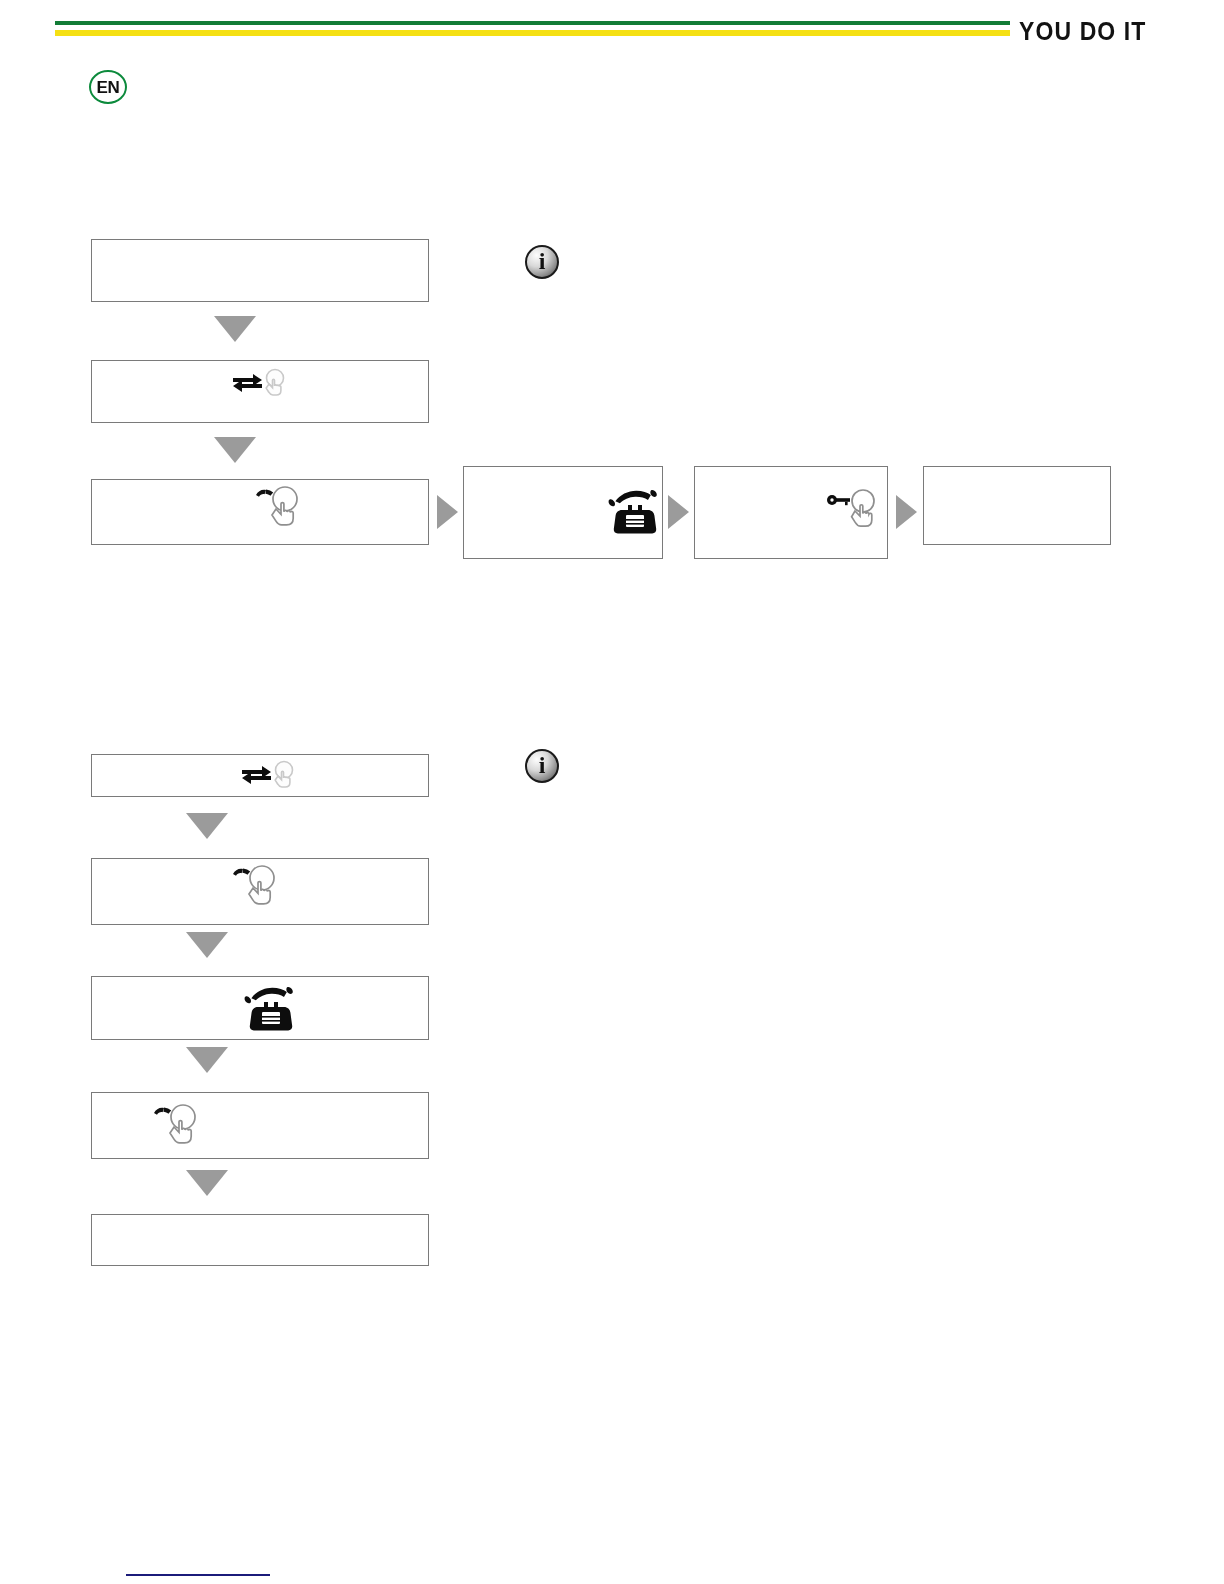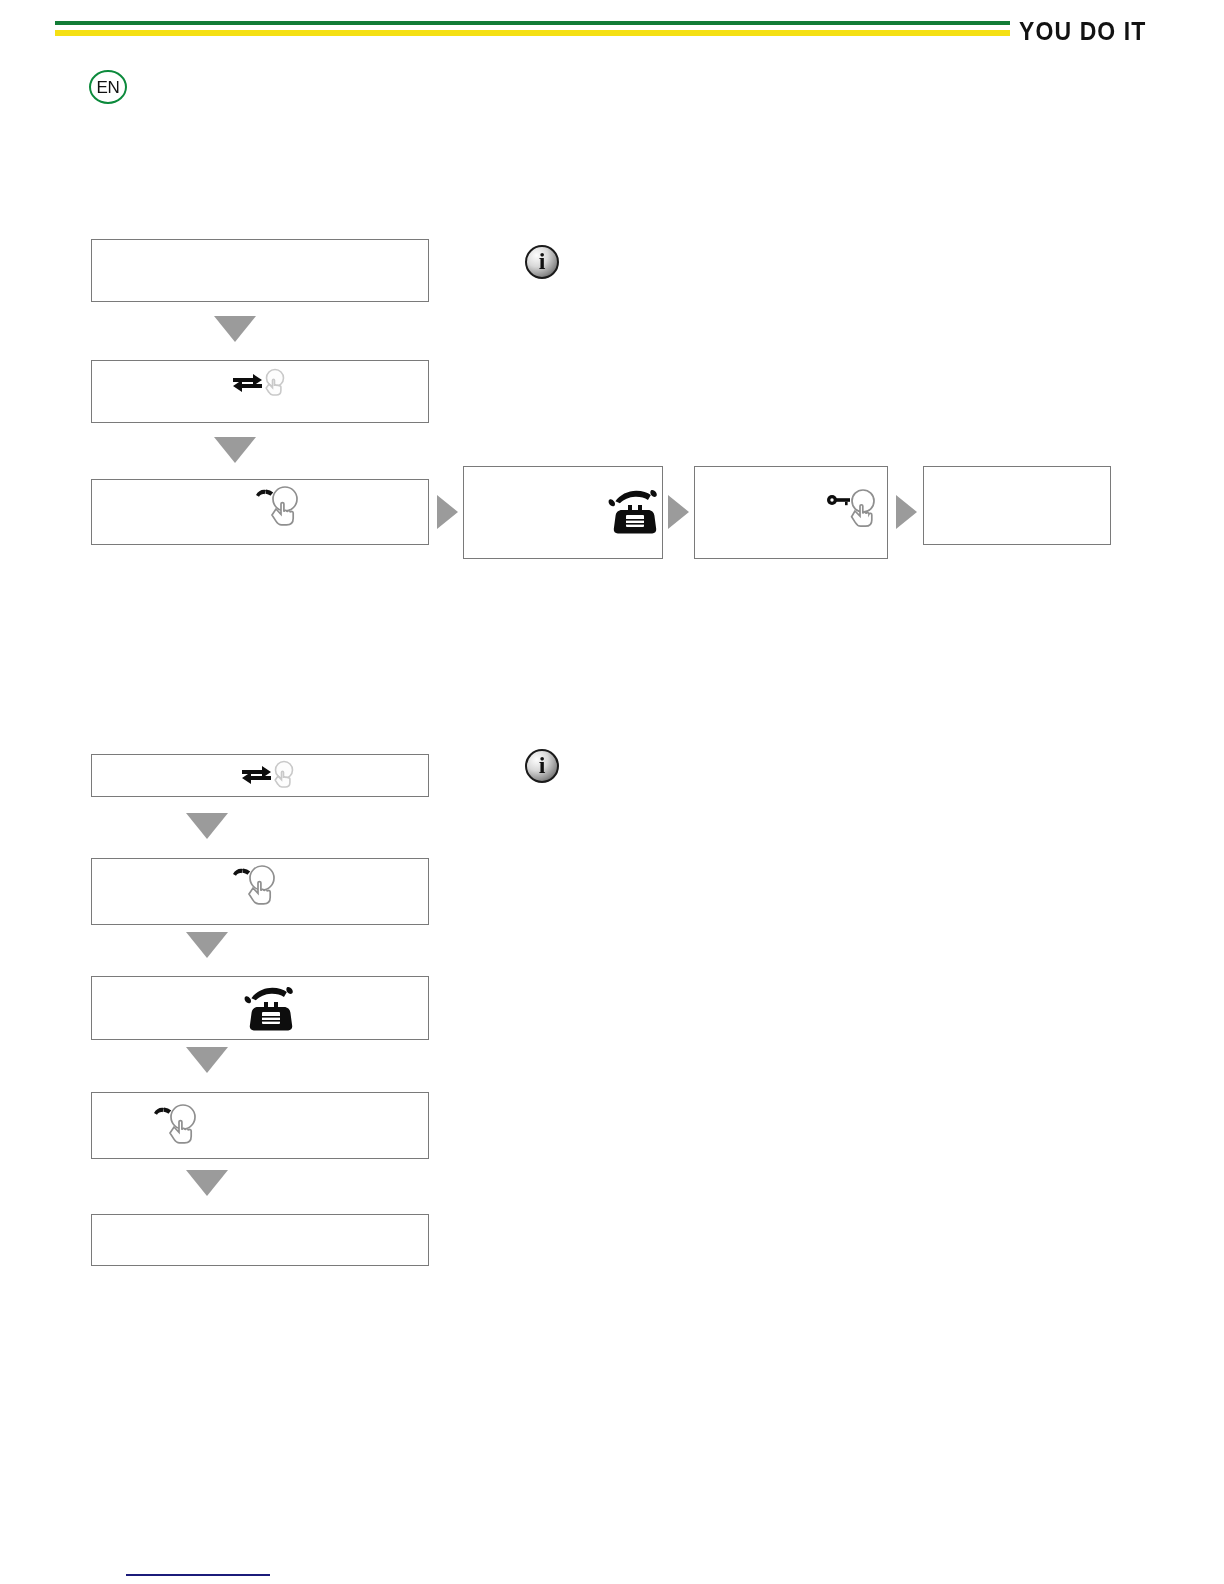--- a/index.html
+++ b/index.html
@@ -53,21 +53,21 @@
     width: 38px; height: 34px;
     border: 2px solid #0c8a3c;
     border-radius: 50%;
     box-sizing: border-box;
     display: flex;
     align-items: center;
     justify-content: center;
   }
   #lang-badge .lbl {
     font-size: 17px;
-    font-weight: 400;
+    font-weight: 700;
     color: #111;
     letter-spacing: -0.4px;
     line-height: 1;
   }
 
   
   .flow-box {
     position: absolute;
     box-sizing: border-box;
     border: 1px solid #7a7a7a;

